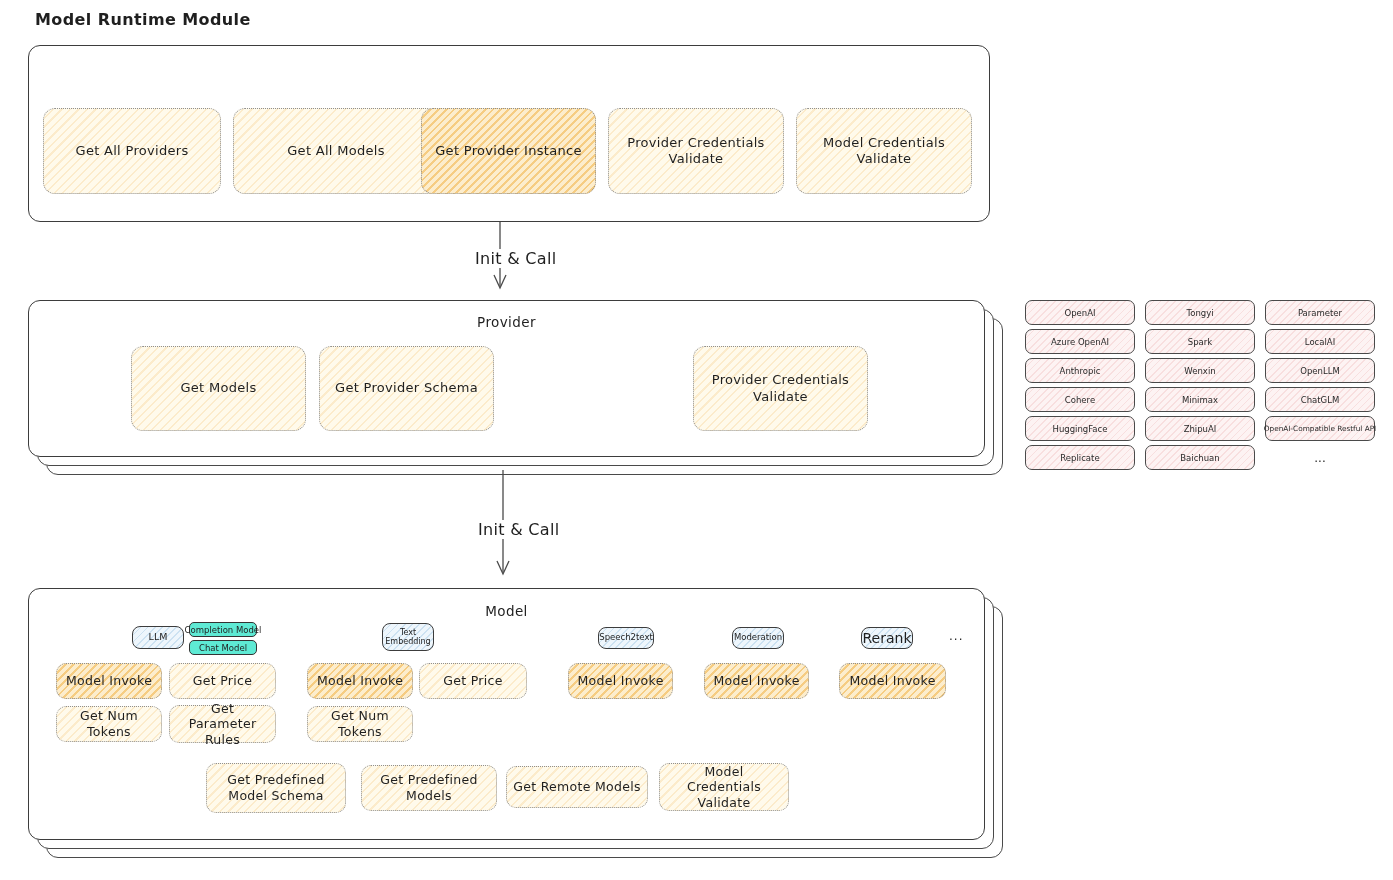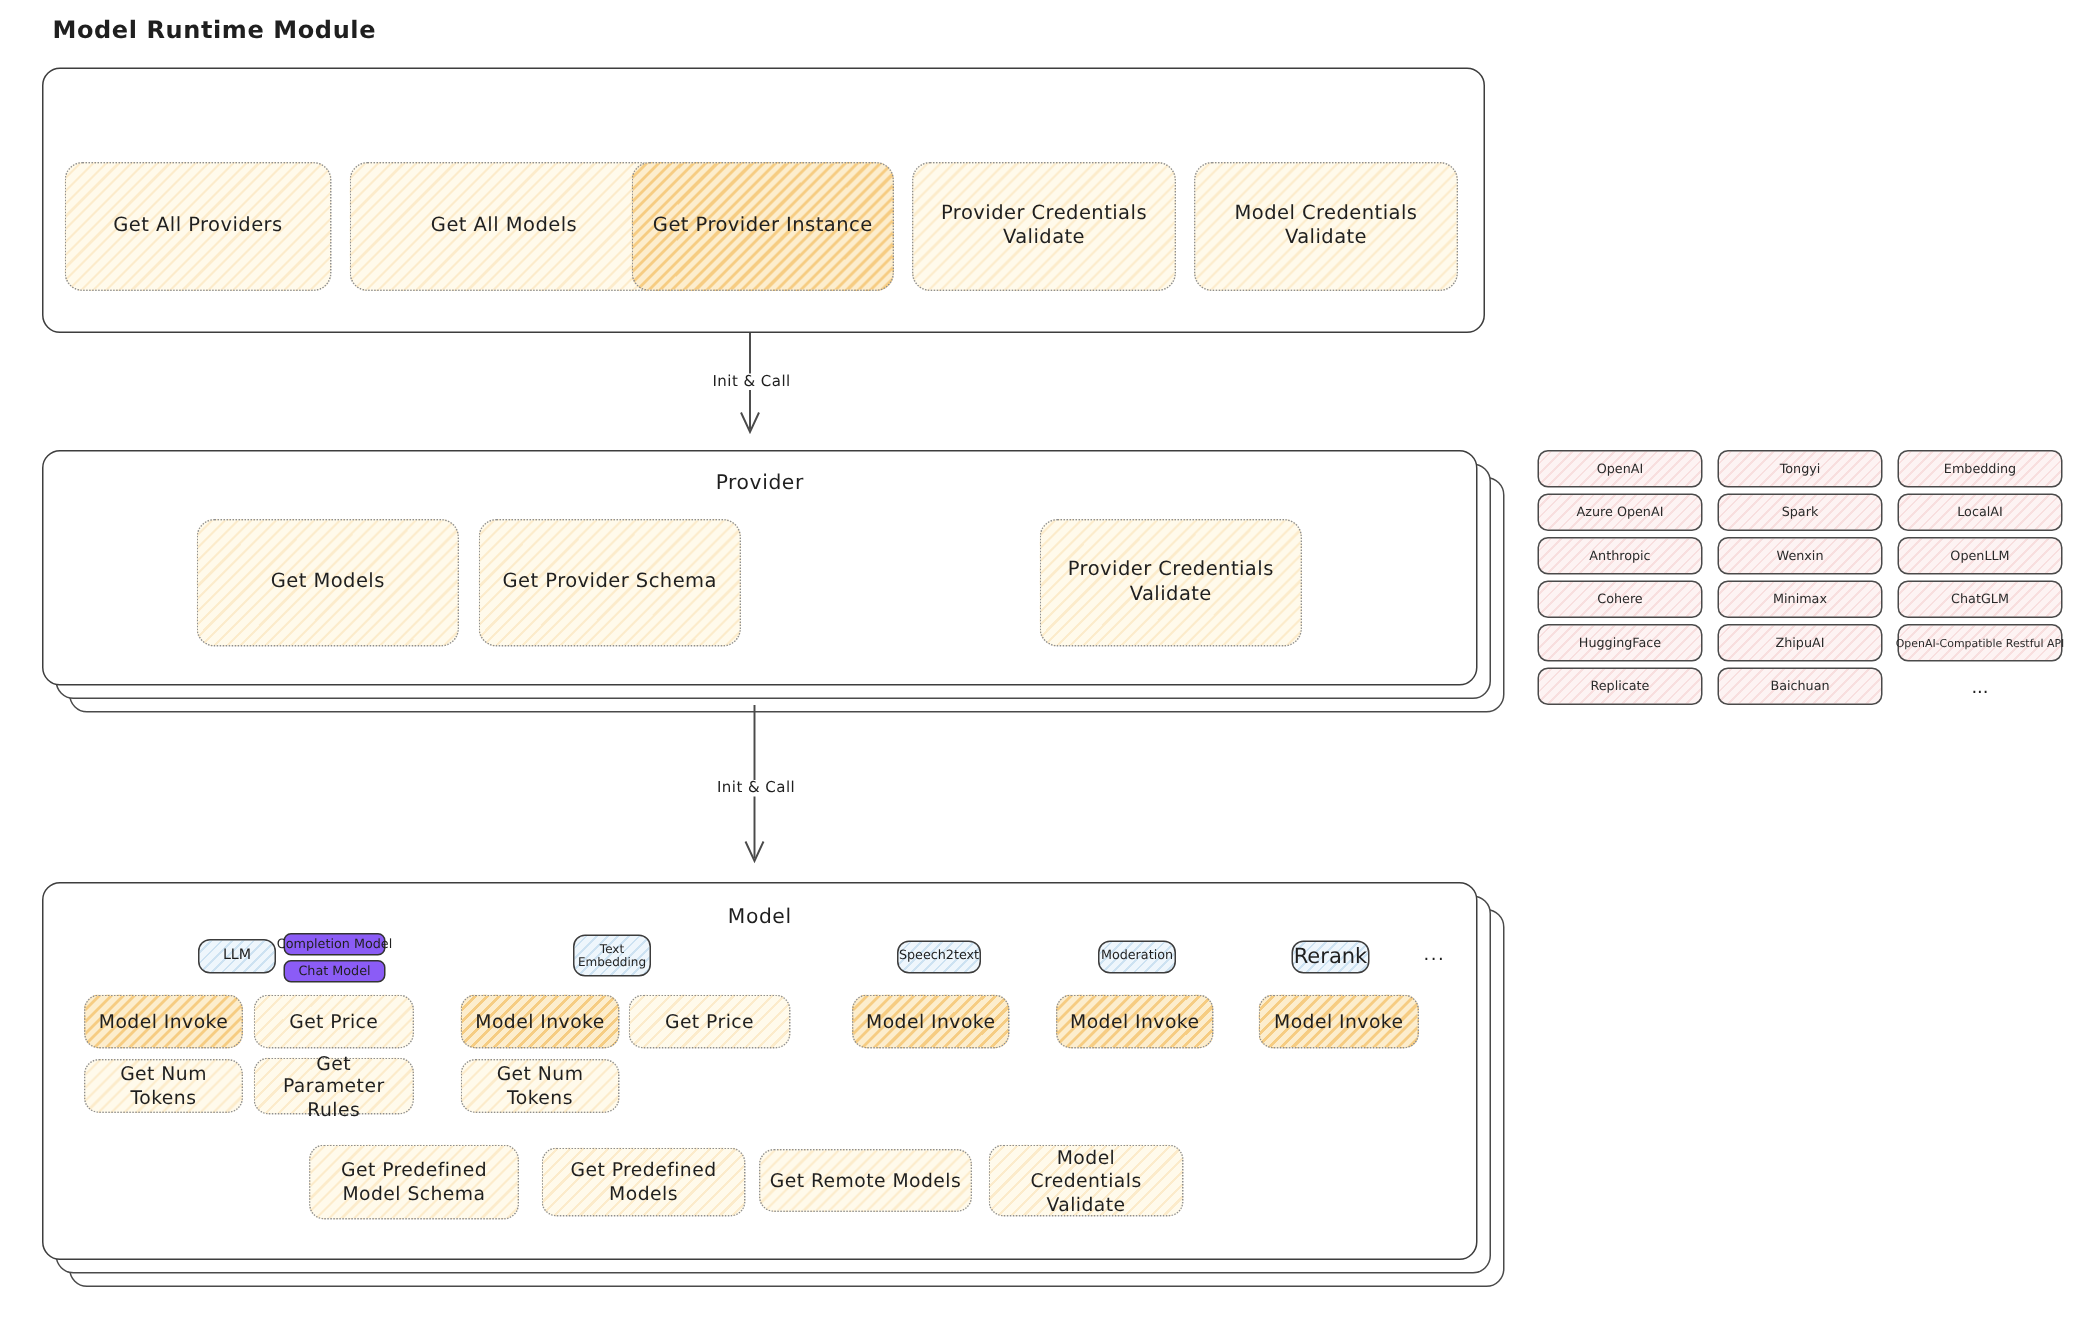--- a/index.html
+++ b/index.html
@@ -39,43 +39,43 @@
   
   .tag-blue{
     border:1.3px solid #3c3c3c;border-radius:8px;
     background:
       repeating-linear-gradient(135deg, rgba(127,179,217,.30) 0 1.3px, transparent 1.3px 5px),
       #eef6fc;
     display:flex;align-items:center;justify-content:center;text-align:center;
     font-size:9px;line-height:1.15;box-sizing:border-box;
   }
   .tag-white{
-    border:1.1px solid #333;border-radius:5px;background:#8b5cf6;
+    border:1.1px solid #333;border-radius:5px;background:#5eead4;
     display:flex;align-items:center;justify-content:center;
     font-size:8.5px;box-sizing:border-box;white-space:nowrap;
   }
   
   .pgrid{
     display:grid;grid-template-columns:110px 110px 110px;grid-auto-rows:25px;
     gap:4px 10px;
   }
   .pcell{
     border:1.3px solid #4a4a4a;border-radius:7px;
     background:
       repeating-linear-gradient(135deg, rgba(225,130,130,.18) 0 1.3px, transparent 1.3px 5px),
       #fdf3f3;
     display:flex;align-items:center;justify-content:center;
     font-size:8.5px;white-space:nowrap;box-sizing:border-box;color:#2a2a2a;
   }
   .pcell.smalltext{font-size:7.3px;}
   .pmore{display:flex;align-items:center;justify-content:center;font-size:12px;}
   .ellipsis{font-size:12px;letter-spacing:1px;}
   .arrow-label{
-    font-size:10px;letter-spacing:.3px;background:#fff;padding:0 3px;
-    white-space:nowrap;
+    font-size:16px;letter-spacing:.3px;background:#fff;padding:0 3px;
+    text-align:center;white-space:nowrap;
   }
   svg{display:block;}
 </style>
 </head>
 <body>
 
 <div class="abs page-title">Model Runtime Module</div>
 
 <div class="abs container" style="left:28px;top:45px;width:960px;height:175px;">
   <div class="abs node" style="left:14px;top:62px;width:178px;height:86px;">
@@ -112,21 +112,21 @@
       <span>Get Provider Schema</span>
     </div>
   <div class="abs node" style="left:664px;top:45px;width:175px;height:85px;">
       <span>Provider Credentials Validate</span>
     </div>
 </div>
 
 <div class="abs pgrid" style="left:1025px;top:300px;">
   <div class="pcell">OpenAI</div>
   <div class="pcell">Tongyi</div>
-  <div class="pcell">Embedding</div>
+  <div class="pcell">Parameter</div>
   <div class="pcell">Azure OpenAI</div>
   <div class="pcell">Spark</div>
   <div class="pcell">LocalAI</div>
   <div class="pcell">Anthropic</div>
   <div class="pcell">Wenxin</div>
   <div class="pcell">OpenLLM</div>
   <div class="pcell">Cohere</div>
   <div class="pcell">Minimax</div>
   <div class="pcell">ChatGLM</div>
   <div class="pcell">HuggingFace</div>

